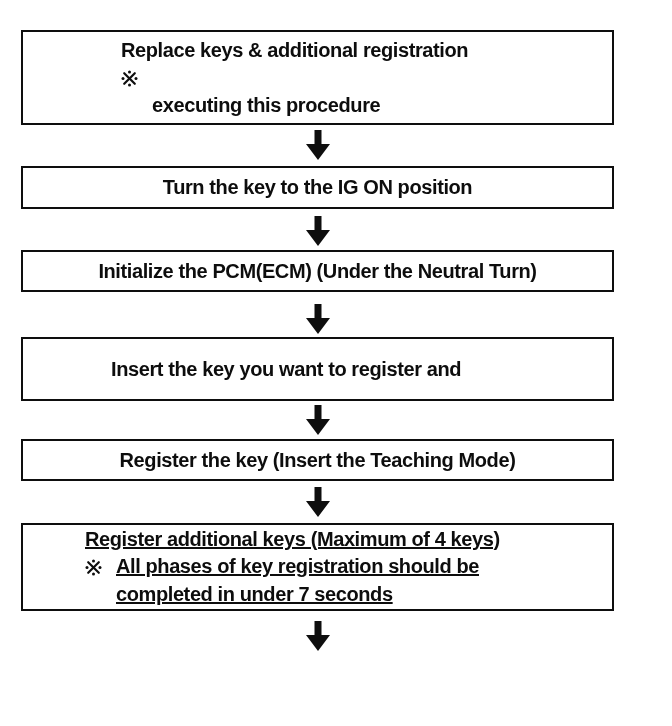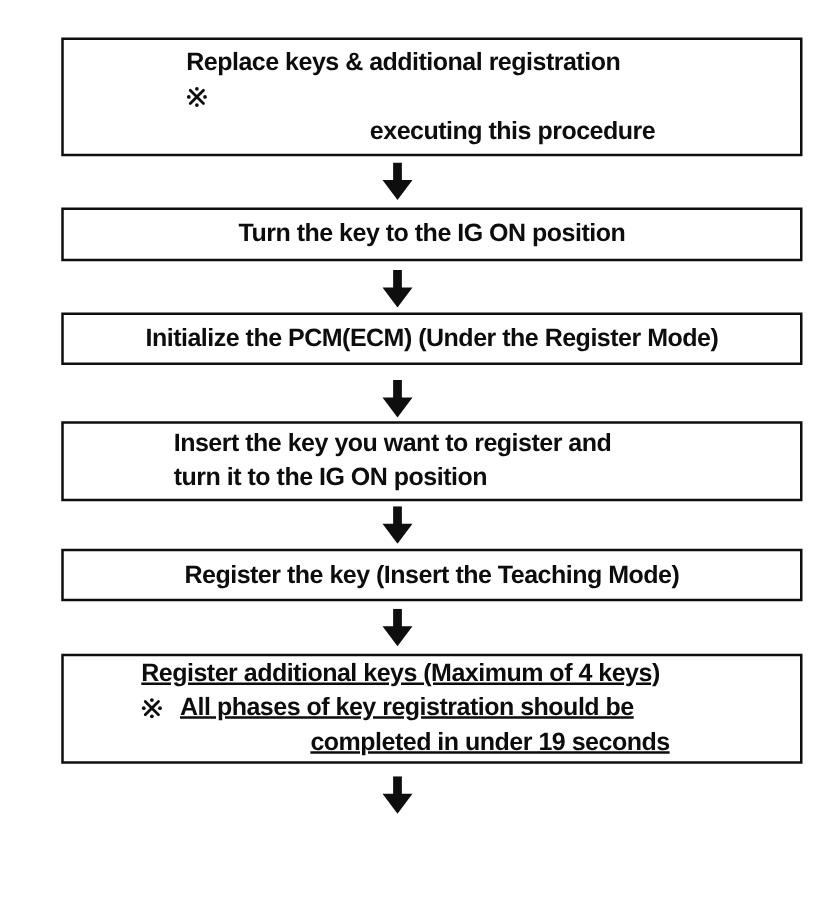--- a/index.html
+++ b/index.html
@@ -23,36 +23,35 @@
     box-sizing: border-box;
     border: 2px solid #0e0e0e;
     background: #ffffff;
     display: flex;
     flex-direction: column;
     justify-content: center;
     font-weight: bold;
     font-size: 20px;
     letter-spacing: -0.4px;
     line-height: 27px;
-    margin-left: 28px;
   }
   .box.align-center { text-align: center; }
   .box .content { width: 100%; box-sizing: border-box; }
   .b1 { top: 30px;  height: 95px; }
   .b1 .content { padding-left: 98px; }
   .b2 { top: 166px; height: 43px; }
   .b3 { top: 250px; height: 42px; }
   .b4 { top: 337px; height: 64px; }
   .b4 .content { padding-left: 88px; }
   .b5 { top: 439px; height: 42px; }
   .b6 { top: 523px; height: 88px; text-decoration: underline; }
   .b6 .content { padding-left: 62px; }
   .b7 { top: 661px; height: 41px; }
   .line { white-space: nowrap; }
-  .line.indent { padding-left: 31px; text-align: center; }
+  .line.indent { padding-left: 31px; }
   .mark {
     display: inline-block;
     width: 31px;
     vertical-align: -1px;
   }
   .mark svg { vertical-align: -2px; }
   .arrow {
     position: absolute;
     left: 305px;
     width: 26px;
@@ -107,36 +106,33 @@
     </div>
   </div>
 
   <svg class="arrow a2" viewBox="0 0 26 30">
       <path d="M9.5 0 h7 v14 h8.5 L13 30 L1 14 h8.5 Z" fill="#0e0e0e"></path>
     </svg>
 
   <div class="box b3 align-center">
     <div class="content">
       <div class="line">
-        <span>Initialize the PCM(ECM) (Under the Register Mode)</span>
+        <span>Initialize the PCM(ECM) (Under the Neutral Turn)</span>
       </div>
     </div>
   </div>
 
   <svg class="arrow a3" viewBox="0 0 26 30">
       <path d="M9.5 0 h7 v14 h8.5 L13 30 L1 14 h8.5 Z" fill="#0e0e0e"></path>
     </svg>
 
   <div class="box b4 align-left">
     <div class="content">
       <div class="line">
         <span>Insert the key you want to register and</span>
-      </div>
-      <div class="line">
-        <span>turn it to the IG ON position</span>
       </div>
     </div>
   </div>
 
   <svg class="arrow a4" viewBox="0 0 26 30">
       <path d="M9.5 0 h7 v14 h8.5 L13 30 L1 14 h8.5 Z" fill="#0e0e0e"></path>
     </svg>
 
   <div class="box b5 align-center">
     <div class="content">
@@ -163,21 +159,21 @@
               </g>
               <g fill="#0e0e0e">
                 <circle cx="8.5" cy="2" r="1.5"></circle>
                 <circle cx="8.5" cy="15" r="1.5"></circle>
                 <circle cx="2" cy="8.5" r="1.5"></circle>
                 <circle cx="15" cy="8.5" r="1.5"></circle>
               </g>
             </svg></span><span>All phases of key registration should be</span>
       </div>
       <div class="line indent">
-        <span>completed in under 19 seconds</span>
+        <span>completed in under 7 seconds</span>
       </div>
     </div>
   </div>
 
   <svg class="arrow a6" viewBox="0 0 26 30">
       <path d="M9.5 0 h7 v14 h8.5 L13 30 L1 14 h8.5 Z" fill="#0e0e0e"></path>
     </svg>
 
 
 </div>

